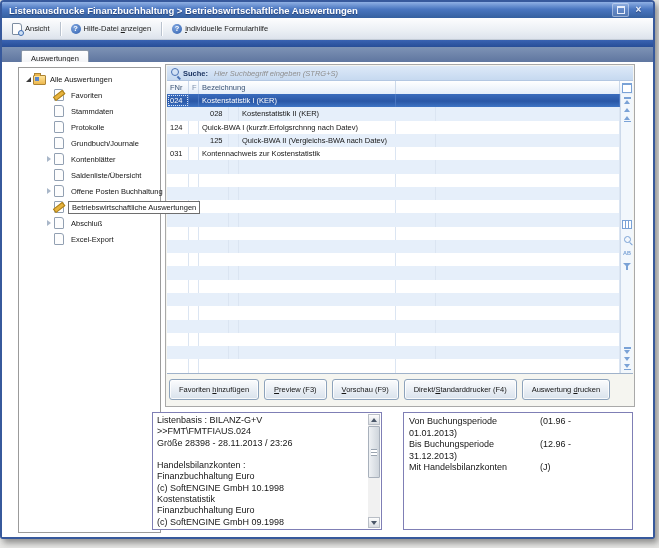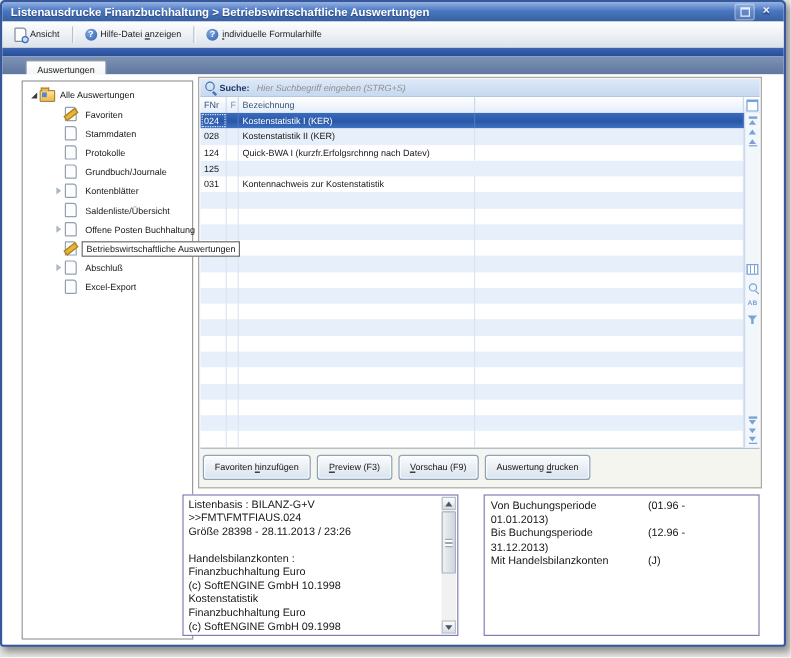--- a/index.html
+++ b/index.html
@@ -64,21 +64,21 @@
   .grid{position:absolute;left:1px;top:16px;right:1px;height:292px;background:#fff;border-bottom:1px solid #9fb2ca;}
   .grid-header{display:flex;height:13px;background:linear-gradient(180deg,#ffffff,#e4edf9);border-bottom:1px solid #bccadf;color:#3c5576;align-items:center;}
   .hc{border-right:1px solid #ccd9ea;height:100%;display:flex;align-items:center;padding-left:3px;box-sizing:border-box;}
   .c-fnr{flex:0 0 22px;}
   .c-f{flex:0 0 10px;color:#7f93ad;}
   .c-name{flex:0 0 197px;}
   .c-rest{flex:1;}
   .hc.c-strip{flex:0 0 13px;border-right:none;justify-content:center;padding-left:0;}
   .grid-body{position:absolute;left:0;top:13px;right:13px;bottom:0;overflow:hidden;}
   .grid-row{display:flex;height:13.28px;align-items:center;}
-  .grid-row.alt{background:#e6effa;}
+  .grid-row.alt{background:#e6effa;padding-left:40px;}
   .grid-row .gc{border-right:1px solid #dbe5f2;height:100%;display:flex;align-items:center;padding-left:3px;box-sizing:border-box;overflow:hidden;white-space:nowrap;}
   .grid-row.sel{background:linear-gradient(180deg,#3a6cbd 0%,#2a57a6 55%,#3e74c4 100%);color:#fff;}
   .grid-row.sel .gc{border-right-color:#4a77c2;}
   .grid-row.sel .c-fnr{outline:1px dotted #d8e4f8;outline-offset:-2px;}
   .grid-strip{position:absolute;top:13px;right:0;bottom:0;width:13px;background:#f2f7fc;border-left:1px solid #ccd9ea;
               display:flex;flex-direction:column;align-items:center;box-sizing:border-box;}
   .sgrp{display:flex;flex-direction:column;align-items:center;gap:4px;}
   .sgrp.top{margin-top:3px;}
   .sgrp.mid{margin-top:98px;gap:7px;}
   .sgrp.bot{margin-top:auto;margin-bottom:3px;gap:3px;}
@@ -274,20 +274,21 @@
   </div>
               <div class="grid-row">
     <span class="gc c-fnr">124</span>
     <span class="gc c-f"></span>
     <span class="gc c-name">Quick-BWA I (kurzfr.Erfolgsrchnng nach Datev)</span>
     <span class="gc c-rest"></span>
   </div>
               <div class="grid-row alt">
     <span class="gc c-fnr">125</span>
     <span class="gc c-f"></span>
+    <span class="gc c-name">Quick-BWA II (Vergleichs-BWA nach Datev)</span>
     <span class="gc c-rest"></span>
   </div>
               <div class="grid-row">
     <span class="gc c-fnr">031</span>
     <span class="gc c-f"></span>
     <span class="gc c-name">Kontennachweis zur Kostenstatistik</span>
     <span class="gc c-rest"></span>
   </div>
               <div class="grid-row alt">
     <span class="gc c-fnr"></span>
@@ -425,20 +426,23 @@
 
         <div class="btn-row">
           <span class="btn">
               <span><span>Favoriten </span><span class="mn">h</span><span>inzufügen</span></span>
             </span>
           <span class="btn">
               <span><span></span><span class="mn">P</span><span>review (F3)</span></span>
             </span>
           <span class="btn">
               <span><span></span><span class="mn">V</span><span>orschau (F9)</span></span>
+            </span>
+          <span class="btn">
+              <span><span>Direkt/</span><span class="mn">S</span><span>tandarddrucker (F4)</span></span>
             </span>
           <span class="btn">
               <span><span>Auswertung </span><span class="mn">d</span><span>rucken</span></span>
             </span>
         </div>
       </div>
 
       <div class="info-left">
         <div class="il-text">
             <div class="il-line">Listenbasis : BILANZ-G+V</div>

